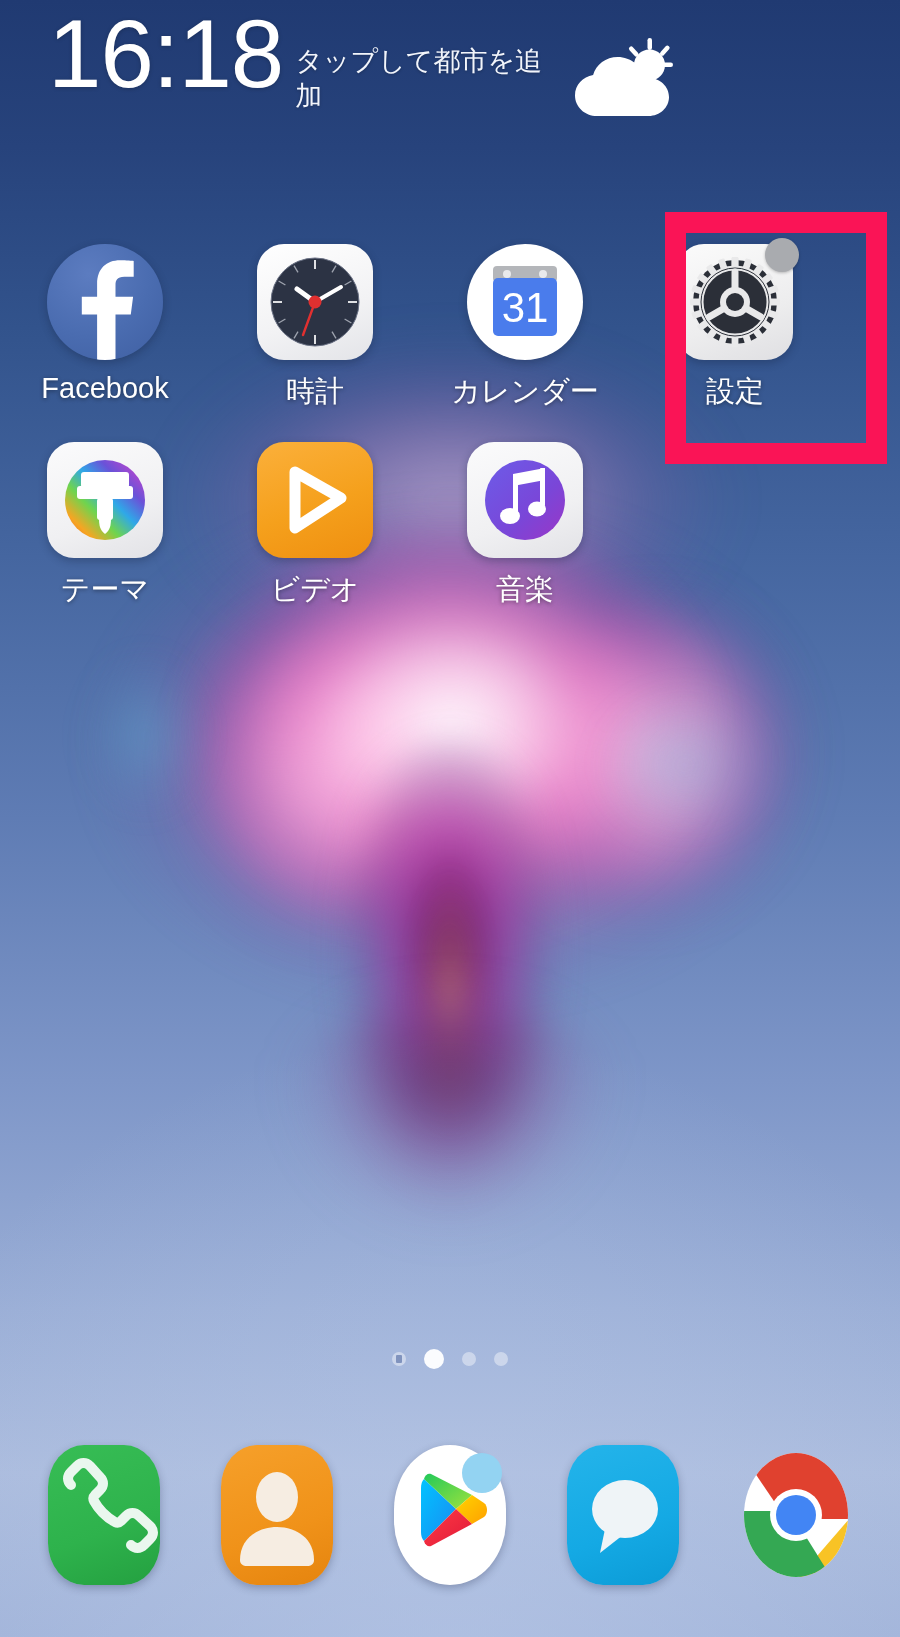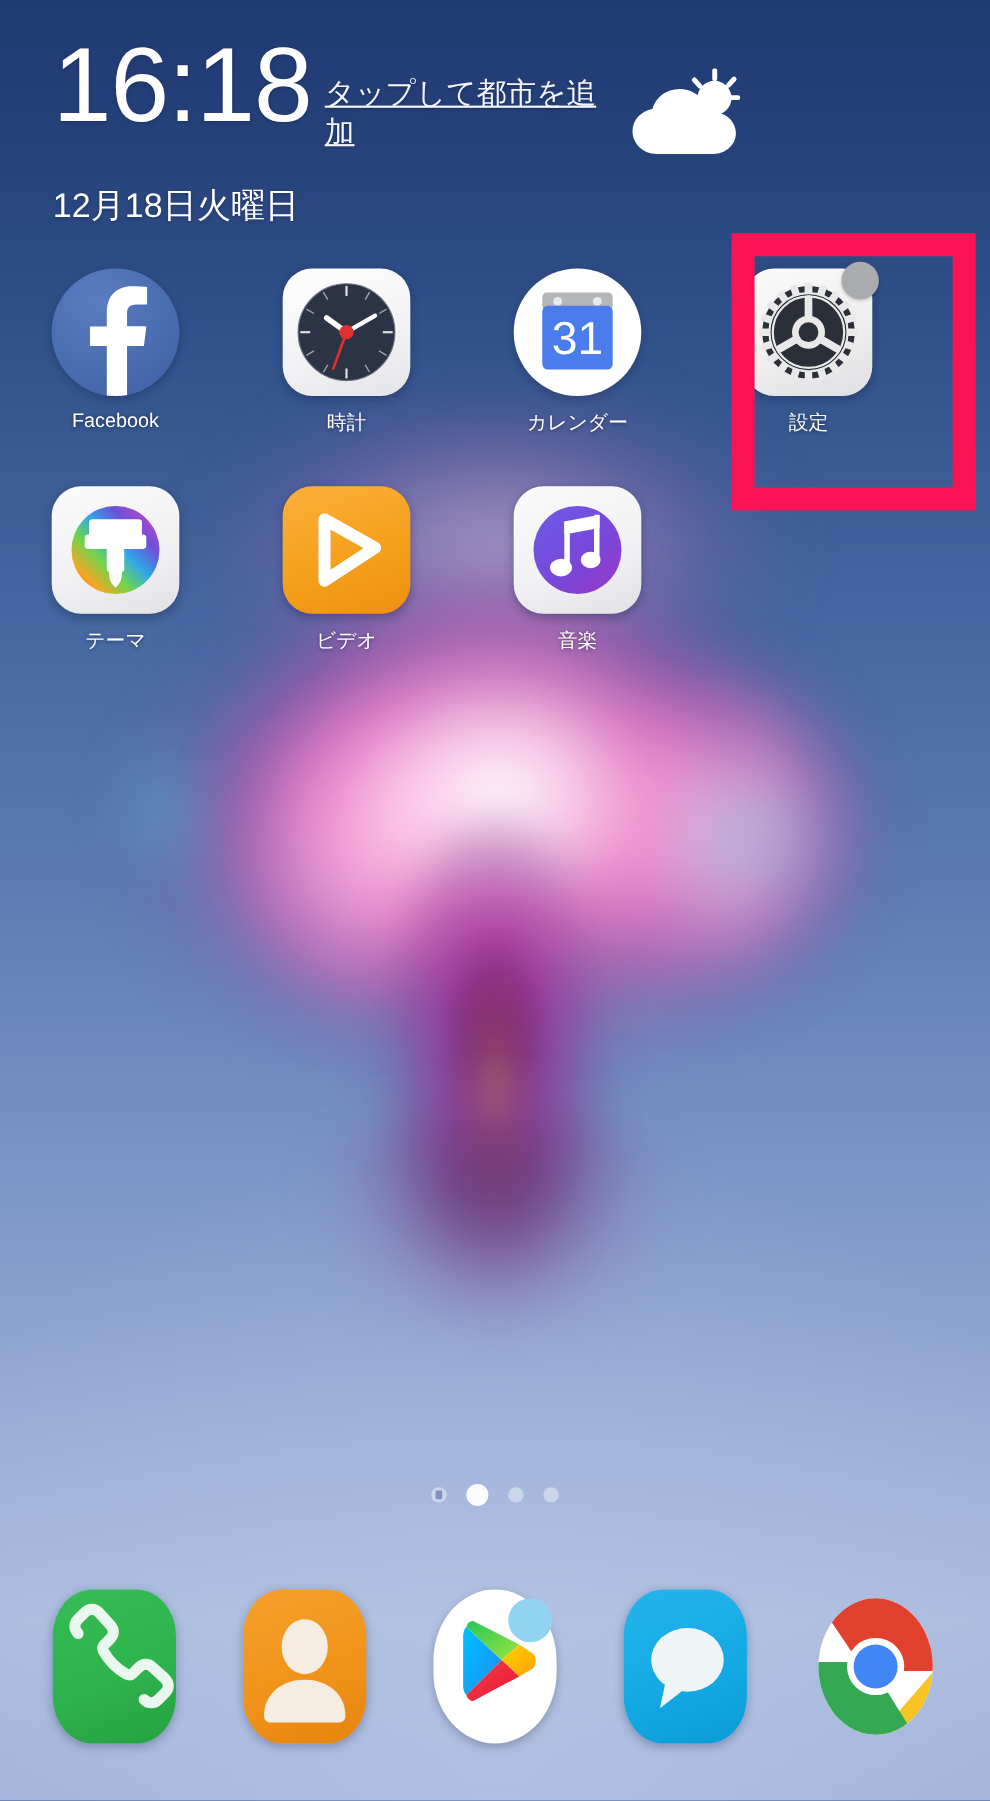--- a/index.html
+++ b/index.html
@@ -82,54 +82,53 @@
     background:radial-gradient(ellipse 48% 46% at 50% 62%, rgba(255,200,235,.55) 0%, rgba(240,150,210,.34) 34%, rgba(190,100,185,.14) 60%, rgba(160,90,175,0) 84%);
     filter:blur(26px);
   }
 
   
   #screen { position:absolute; inset:0; }
 
   
   #widget {
     position:absolute; left:0; top:0; width:772px; height:210px;
-    padding:32px 30px 0 48px;
+    padding:8px 30px 0 48px;
   }
   .wrow { display:flex; align-items:flex-start; }
   #clock-time {
     font-family:"Liberation Sans","DejaVu Sans",sans-serif;
     font-size:96px; line-height:.96; font-weight:300;
     color:#ffffff; letter-spacing:-1px;
     text-shadow:0 1px 4px rgba(0,0,0,.22);
   }
   #weather-city {
     margin-left:12px; margin-top:36px;
     width:260px;
     font-size:27px; line-height:1.28; font-weight:400;
     color:#f2f5fb;
     text-shadow:0 1px 3px rgba(0,0,0,.25);
-    text-decoration:underline;
   }
   #weather-icon { margin-left:8px; margin-top:30px; width:110px; height:82px; position:relative; }
   #date-line {
     margin-top:22px;
     font-size:31px; font-weight:400; color:#ffffff;
     text-shadow:0 1px 3px rgba(0,0,0,.25);
   }
 
   
   .grid { position:absolute; left:0; width:900px; }
   .row { display:flex; }
   .cell {
     width:210px; display:flex; flex-direction:column; align-items:center;
   }
   .cell.empty { visibility:hidden; }
   .icon-wrap { position:relative; width:116px; height:116px; }
   .app-label {
-    margin-top:12px; font-size:18px; color:#ffffff; font-weight:400;
+    margin-top:12px; font-size:29px; color:#ffffff; font-weight:400;
     text-shadow:0 1px 4px rgba(0,0,0,.45);
     white-space:nowrap;
   }
 
   
   .sq {
     width:116px; height:116px; border-radius:27px;
     box-shadow:0 3px 8px rgba(20,30,60,.32);
     position:relative; overflow:hidden;
   }
@@ -213,21 +212,20 @@
             <rect x="98" y="24.5" width="12" height="4.5" rx="2.2"></rect>
             <rect x="64" y="24.5" width="12" height="4.5" rx="2.2"></rect>
 
             <circle cx="86.5" cy="27" r="15.5"></circle>
 
             <path d="M34 78c-12.2 0-22-9.2-22-20.6 0-10.2 7.8-18.7 18.1-20.3C33 26.5 42.9 19 54.7 19c13.2 0 24.2 9.4 26 21.6 1.6-.4 3.3-.6 5-.6 11.2 0 20.3 8.5 20.3 19s-9.1 19-20.3 19H34z"></path>
           </g>
         </svg>
       </div>
     </div>
-    <div id="date-line">12月18日火曜日</div>
   </div>
 
   <div class="grid" style="top:244px;">
     <div class="row">
 
       <div class="cell">
         <div class="icon-wrap">
           <div class="circ" style="background:radial-gradient(circle at 36% 26%, #5c7cc0 0%, #4a6cb0 55%, #3f5fa2 100%);">
             <svg viewBox="0 0 116 116" width="116" height="116">
               <path fill="#ffffff" d="M68.5 116V70.5h15.3l2.3-17.8H68.5v-11.3c0-5.1 1.4-8.6 8.8-8.6l9.4 0V16.9c-1.6-.2-7.2-.7-13.7-.7-13.6 0-22.9 8.3-22.9 23.5v13.1H34.8v17.8h15.3V116h18.4z"></path>

